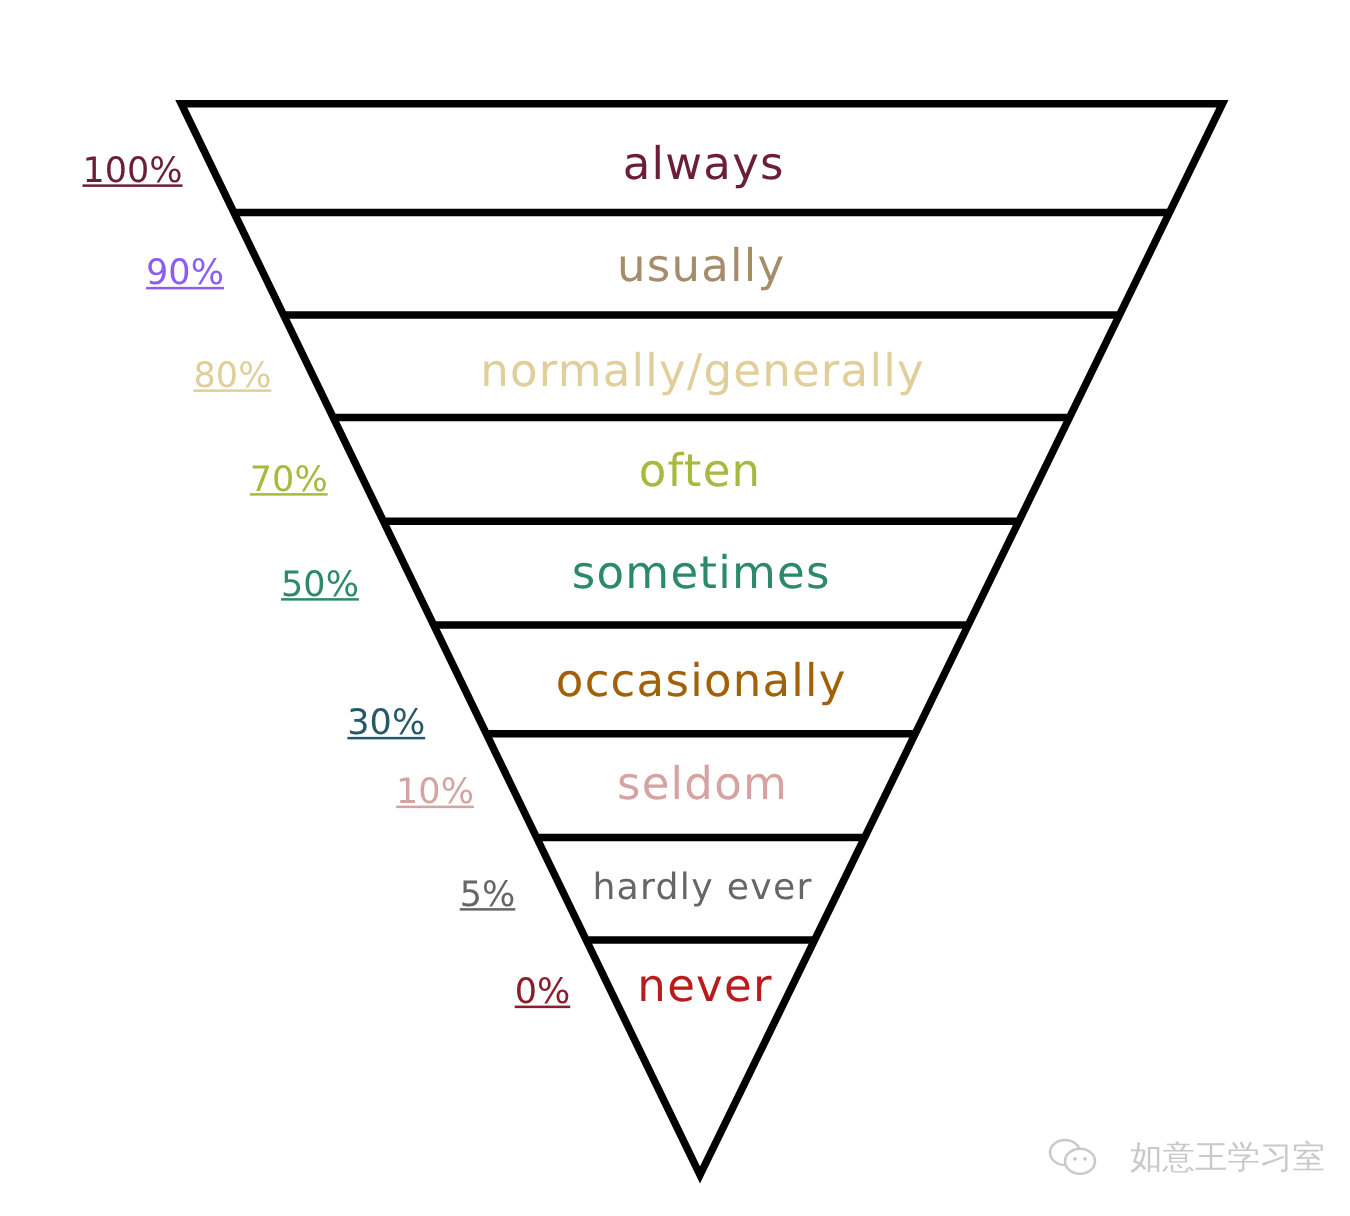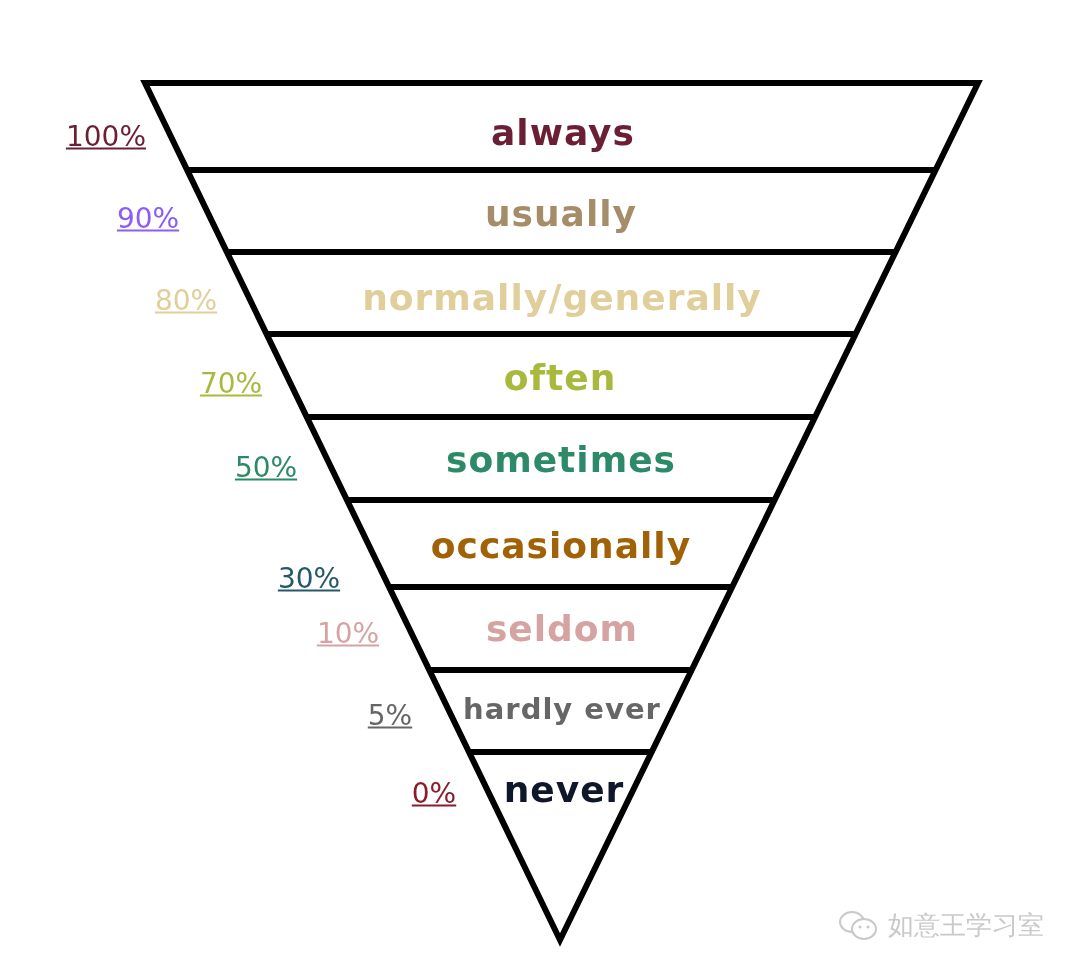--- a/index.html
+++ b/index.html
@@ -1,21 +1,21 @@
 <!DOCTYPE html>
 <html><head>
 <meta charset="utf-8">
 <style>
   html, body { margin:0; padding:0; background:#ffffff; }
   body { width:1080px; height:973px; position:relative; overflow:hidden; font-family:"DejaVu Sans", sans-serif; }
   svg { position:absolute; left:0; top:0; }
   .lbl { position:absolute; transform:translate(-50%,-50%); white-space:nowrap; }
   .pct { position:absolute; transform:translate(-50%,-50%); white-space:nowrap; font-size:28px;text-decoration:underline; }
-  .word { font-size:36px; letter-spacing:1px;font-weight:bold; }
-  .wm { position:absolute; left:838px; top:908px; display:flex; align-items:center; gap:8px; color:#c9c9c9; font-size:26px; }
+  .word { font-size:36px; letter-spacing:1px; }
+  .wm { position:absolute; left:838px; top:908px; display:flex; align-items:center; gap:24px; color:#c9c9c9; font-size:26px; }
 </style>
 </head>
 <body>
 
 <svg width="1080" height="973" viewBox="0 0 1080 973">
   <polygon points="145,83 978,83 560,940" fill="#ffffff" stroke="#000" stroke-width="6" stroke-linejoin="miter"></polygon>
   <g stroke="#000" stroke-width="6">
     <line x1="187" y1="170" x2="935" y2="170"></line>
     <line x1="227" y1="252" x2="895" y2="252"></line>
     <line x1="267" y1="334" x2="855" y2="334"></line>
@@ -37,38 +37,38 @@
 </div>
 <div>
   <span class="pct" style="left:186px;top:300px;color:#e0cf9a">80%</span>
   <span class="lbl word" style="left:562px;top:297px;color:#e0cf9a">normally/generally</span>
 </div>
 <div>
   <span class="pct" style="left:231px;top:383px;color:#a9b93e">70%</span>
   <span class="lbl word" style="left:560px;top:377px;color:#a9b93e">often</span>
 </div>
 <div>
-  <span class="pct" style="left:266px;top:467px;color:#2d8a68">50%</span>
+  <span class="pct" style="left:256px;top:467px;color:#2d8a68">50%</span>
   <span class="lbl word" style="left:561px;top:459px;color:#2d8a68">sometimes</span>
 </div>
 <div>
   <span class="pct" style="left:309px;top:578px;color:#26586a">30%</span>
   <span class="lbl word" style="left:561px;top:545px;color:#a16207">occasionally</span>
 </div>
 <div>
   <span class="pct" style="left:348px;top:633px;color:#d6a3a3">10%</span>
   <span class="lbl word" style="left:562px;top:628px;color:#d6a3a3">seldom</span>
 </div>
 <div>
   <span class="pct" style="left:390px;top:715px;color:#666666">5%</span>
   <span class="lbl word" style="left:562px;top:709px;color:#666666;font-size:29px">hardly ever</span>
 </div>
 <div>
   <span class="pct" style="left:434px;top:793px;color:#8a1c2c">0%</span>
-  <span class="lbl word" style="left:564px;top:789px;color:#0f172a">never</span>
+  <span class="lbl word" style="left:564px;top:789px;color:#b91c1c">never</span>
 </div>
 
 <div class="wm">
   <svg width="42" height="34" viewBox="0 0 42 34" style="position:static">
     <ellipse cx="14" cy="13" rx="12" ry="10" fill="none" stroke="#c9c9c9" stroke-width="2"></ellipse>
     <ellipse cx="26" cy="20" rx="12" ry="10" fill="#fff" stroke="#c9c9c9" stroke-width="2"></ellipse>
     <circle cx="22" cy="18" r="1.5" fill="#c9c9c9"></circle>
     <circle cx="30" cy="18" r="1.5" fill="#c9c9c9"></circle>
   </svg>
   <span>如意王学习室</span>

